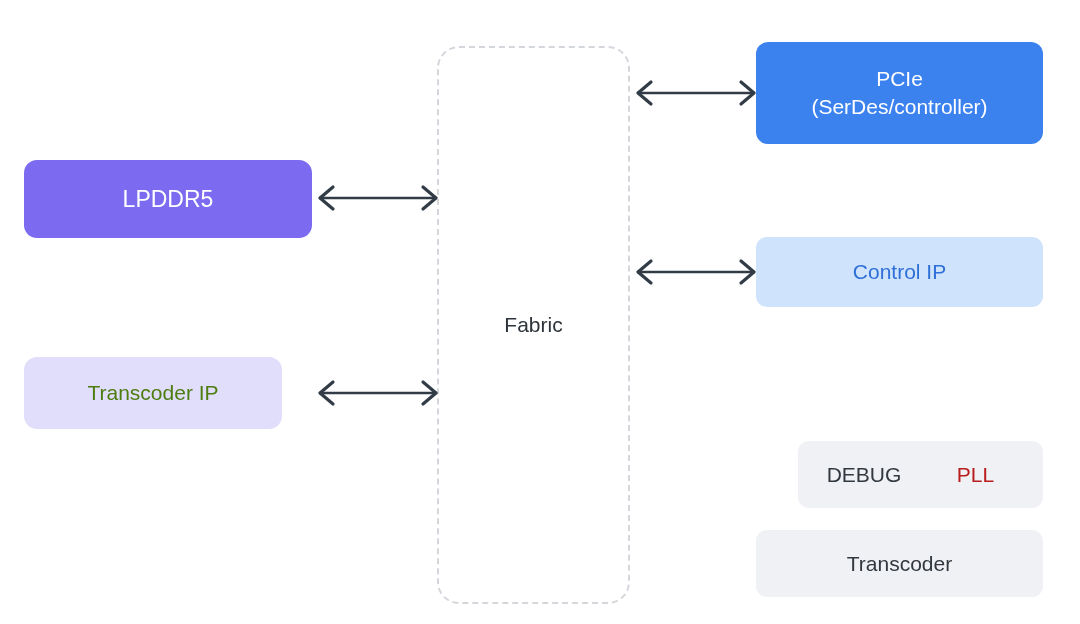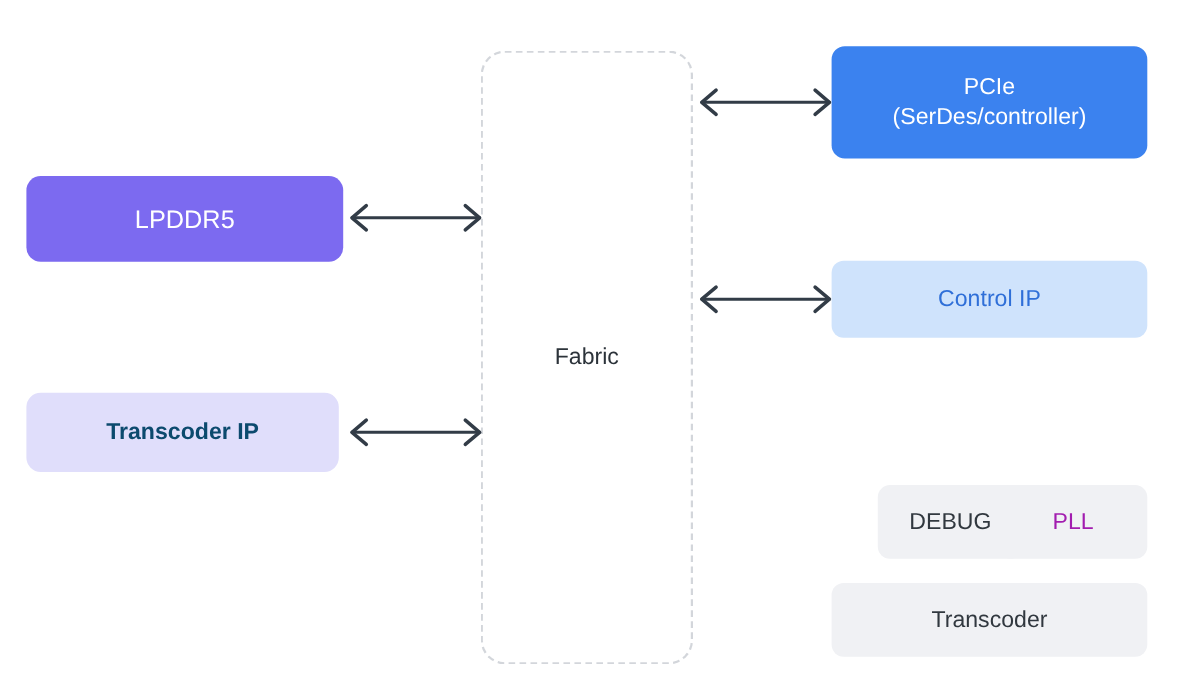--- a/index.html
+++ b/index.html
@@ -34,26 +34,25 @@
   .node-lpddr5 {
     left: 24px;  top: 160px;
     width: 288px; height: 78px;
     background: #7c6af0;
     color: #ffffff;
     border-radius: 13px;
     font-size: 23px;
   }
   .node-transcoder {
     left: 24px;  top: 357px;
-    width: 284px; height: 72px;
+    width: 258px; height: 72px;
     background: #e0deFb;
-    color: #0c4a6e;
+    color: #4d7c0f;
     border-radius: 13px;
     font-size: 21px;
-    font-weight: bold;
   }
 
   
   .node-fabric {
     left: 437px; top: 46px;
     width: 193px; height: 558px;
     background: #ffffff;
     border: 2px dashed #d3d6db;
     border-radius: 22px;
     color: #2c333a;
@@ -82,21 +81,21 @@
     width: 132px; height: 67px;
     background: #f0f1f4;
     color: #31383f;
     border-radius: 11px;
     font-size: 21px;
   }
   .node-pll {
     left: 908px; top: 441px;
     width: 135px; height: 67px;
     background: #f0f1f4;
-    color: #a21caf;
+    color: #b91c1c;
     border-radius: 11px;
     font-size: 21px;
   }
   .node-peripherals {
     left: 756px; top: 530px;
     width: 287px; height: 67px;
     background: #f0f1f4;
     color: #31383f;
     border-radius: 11px;
     font-size: 21px;

